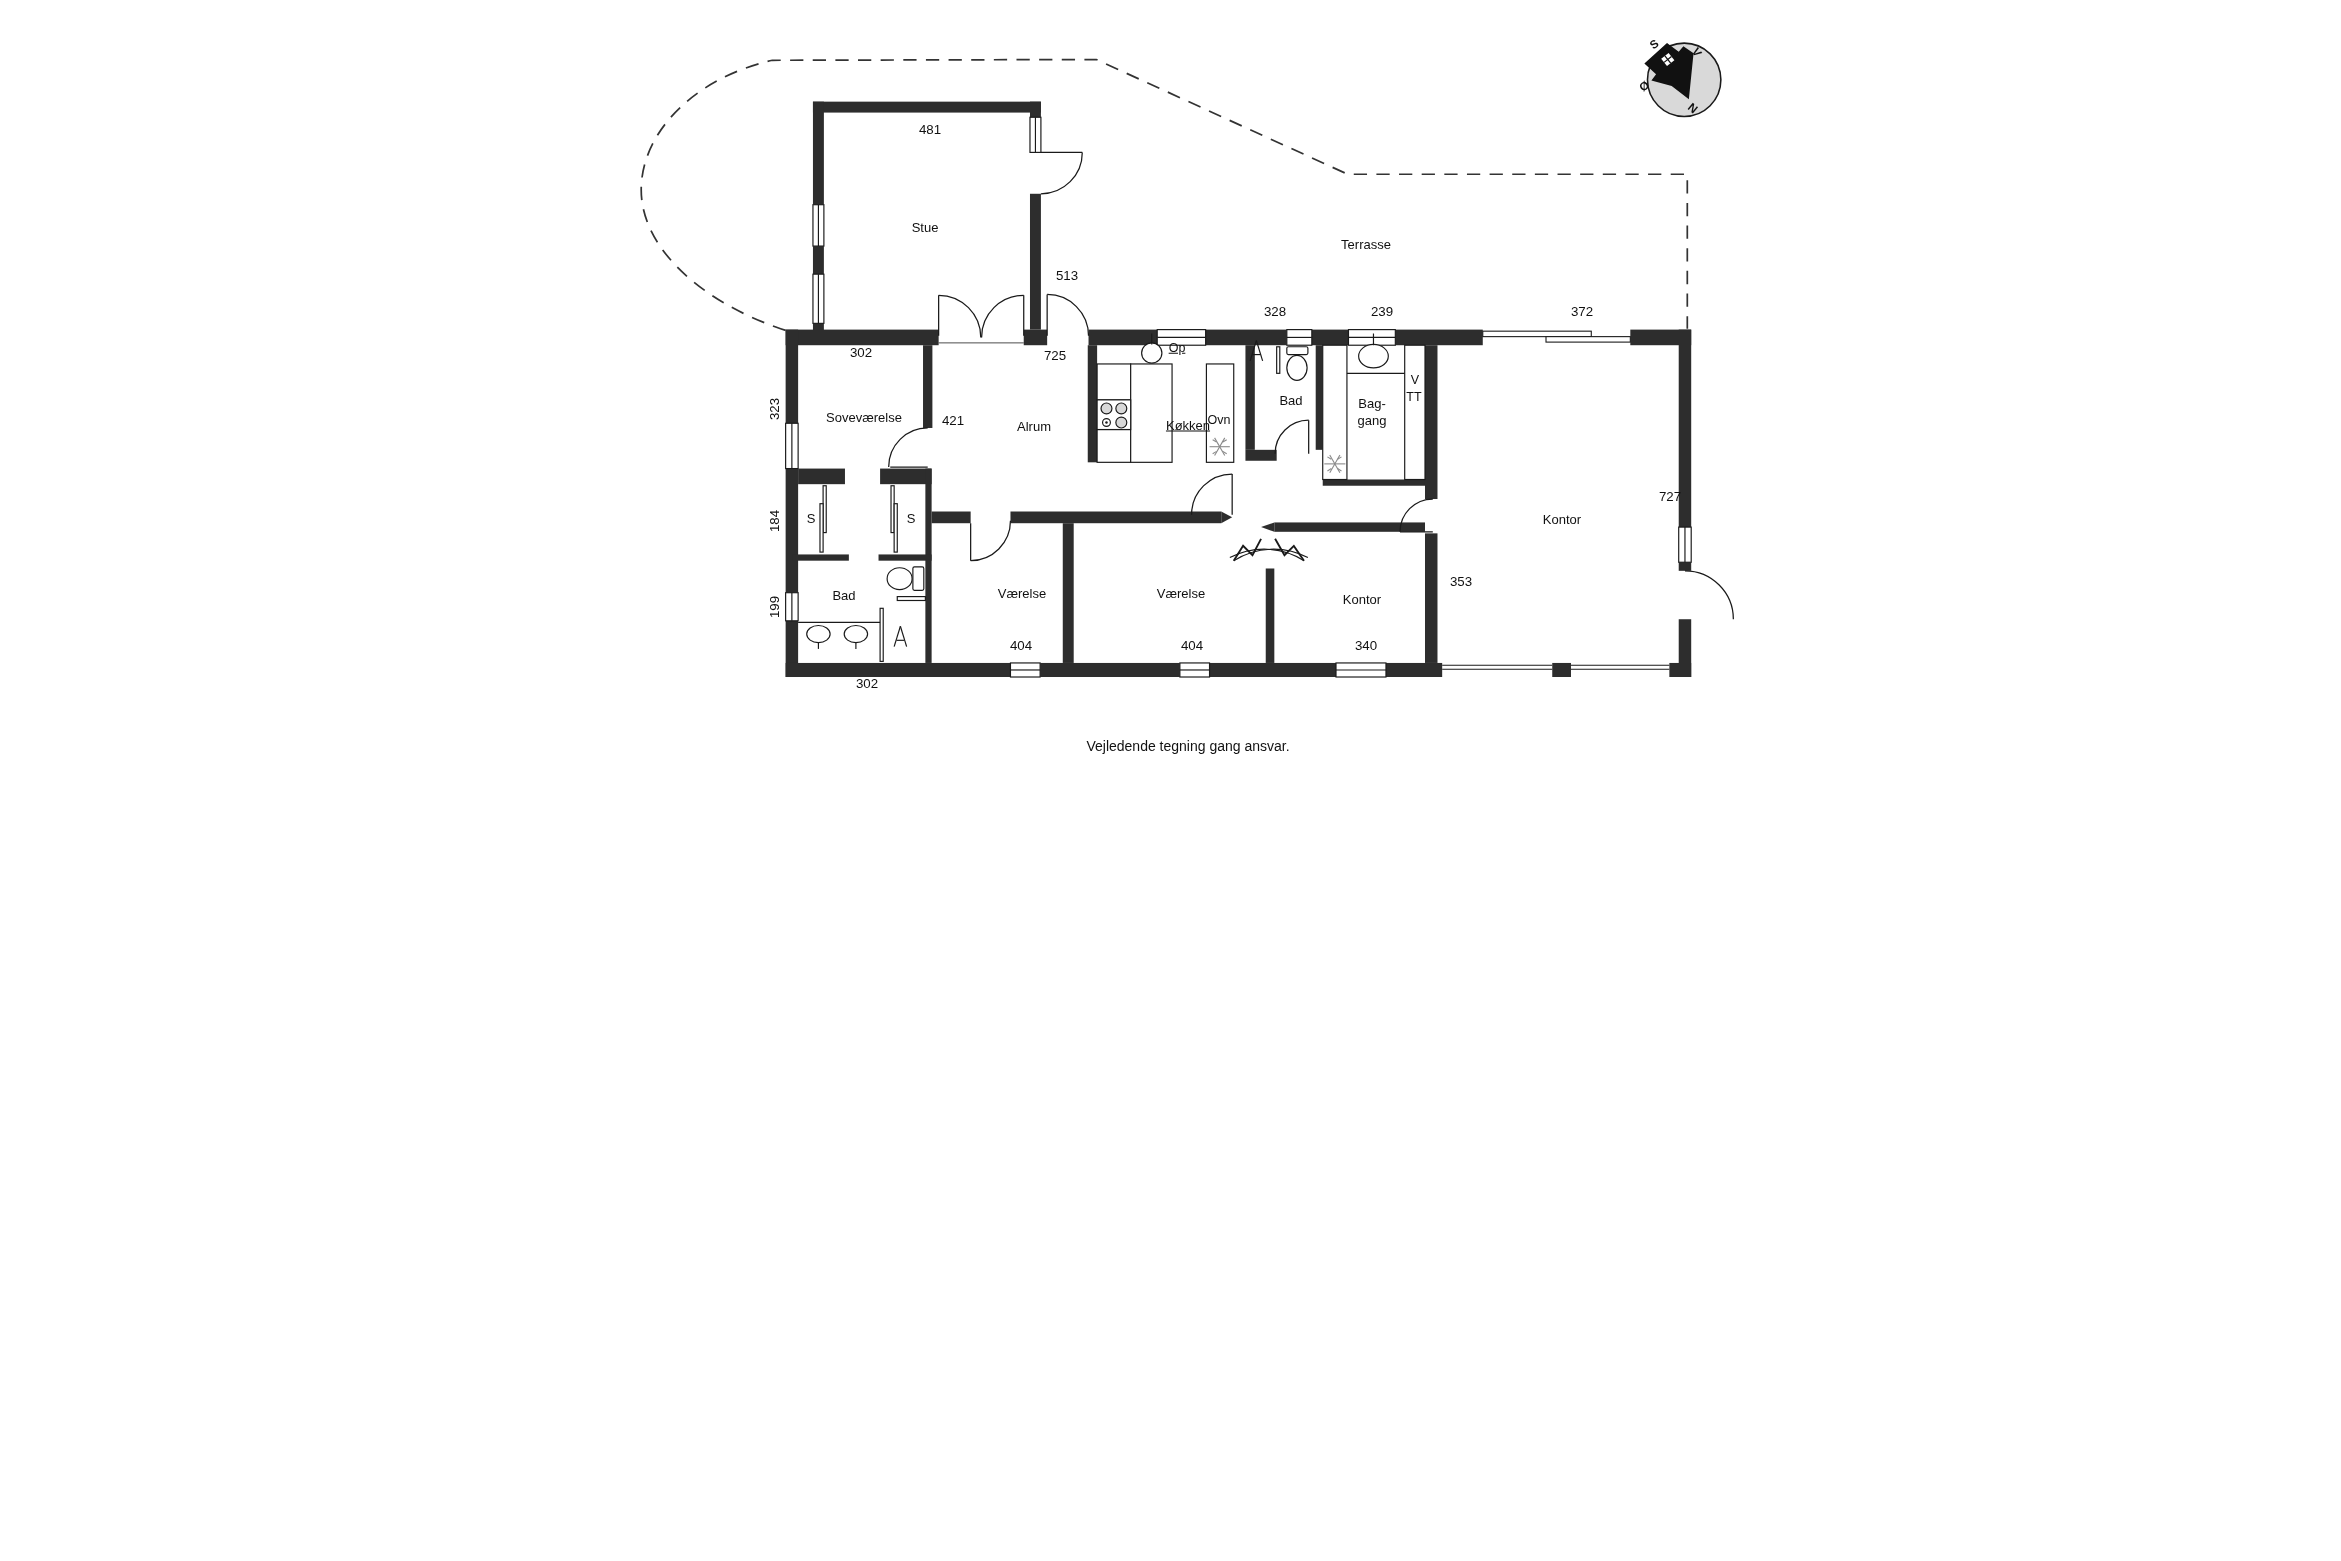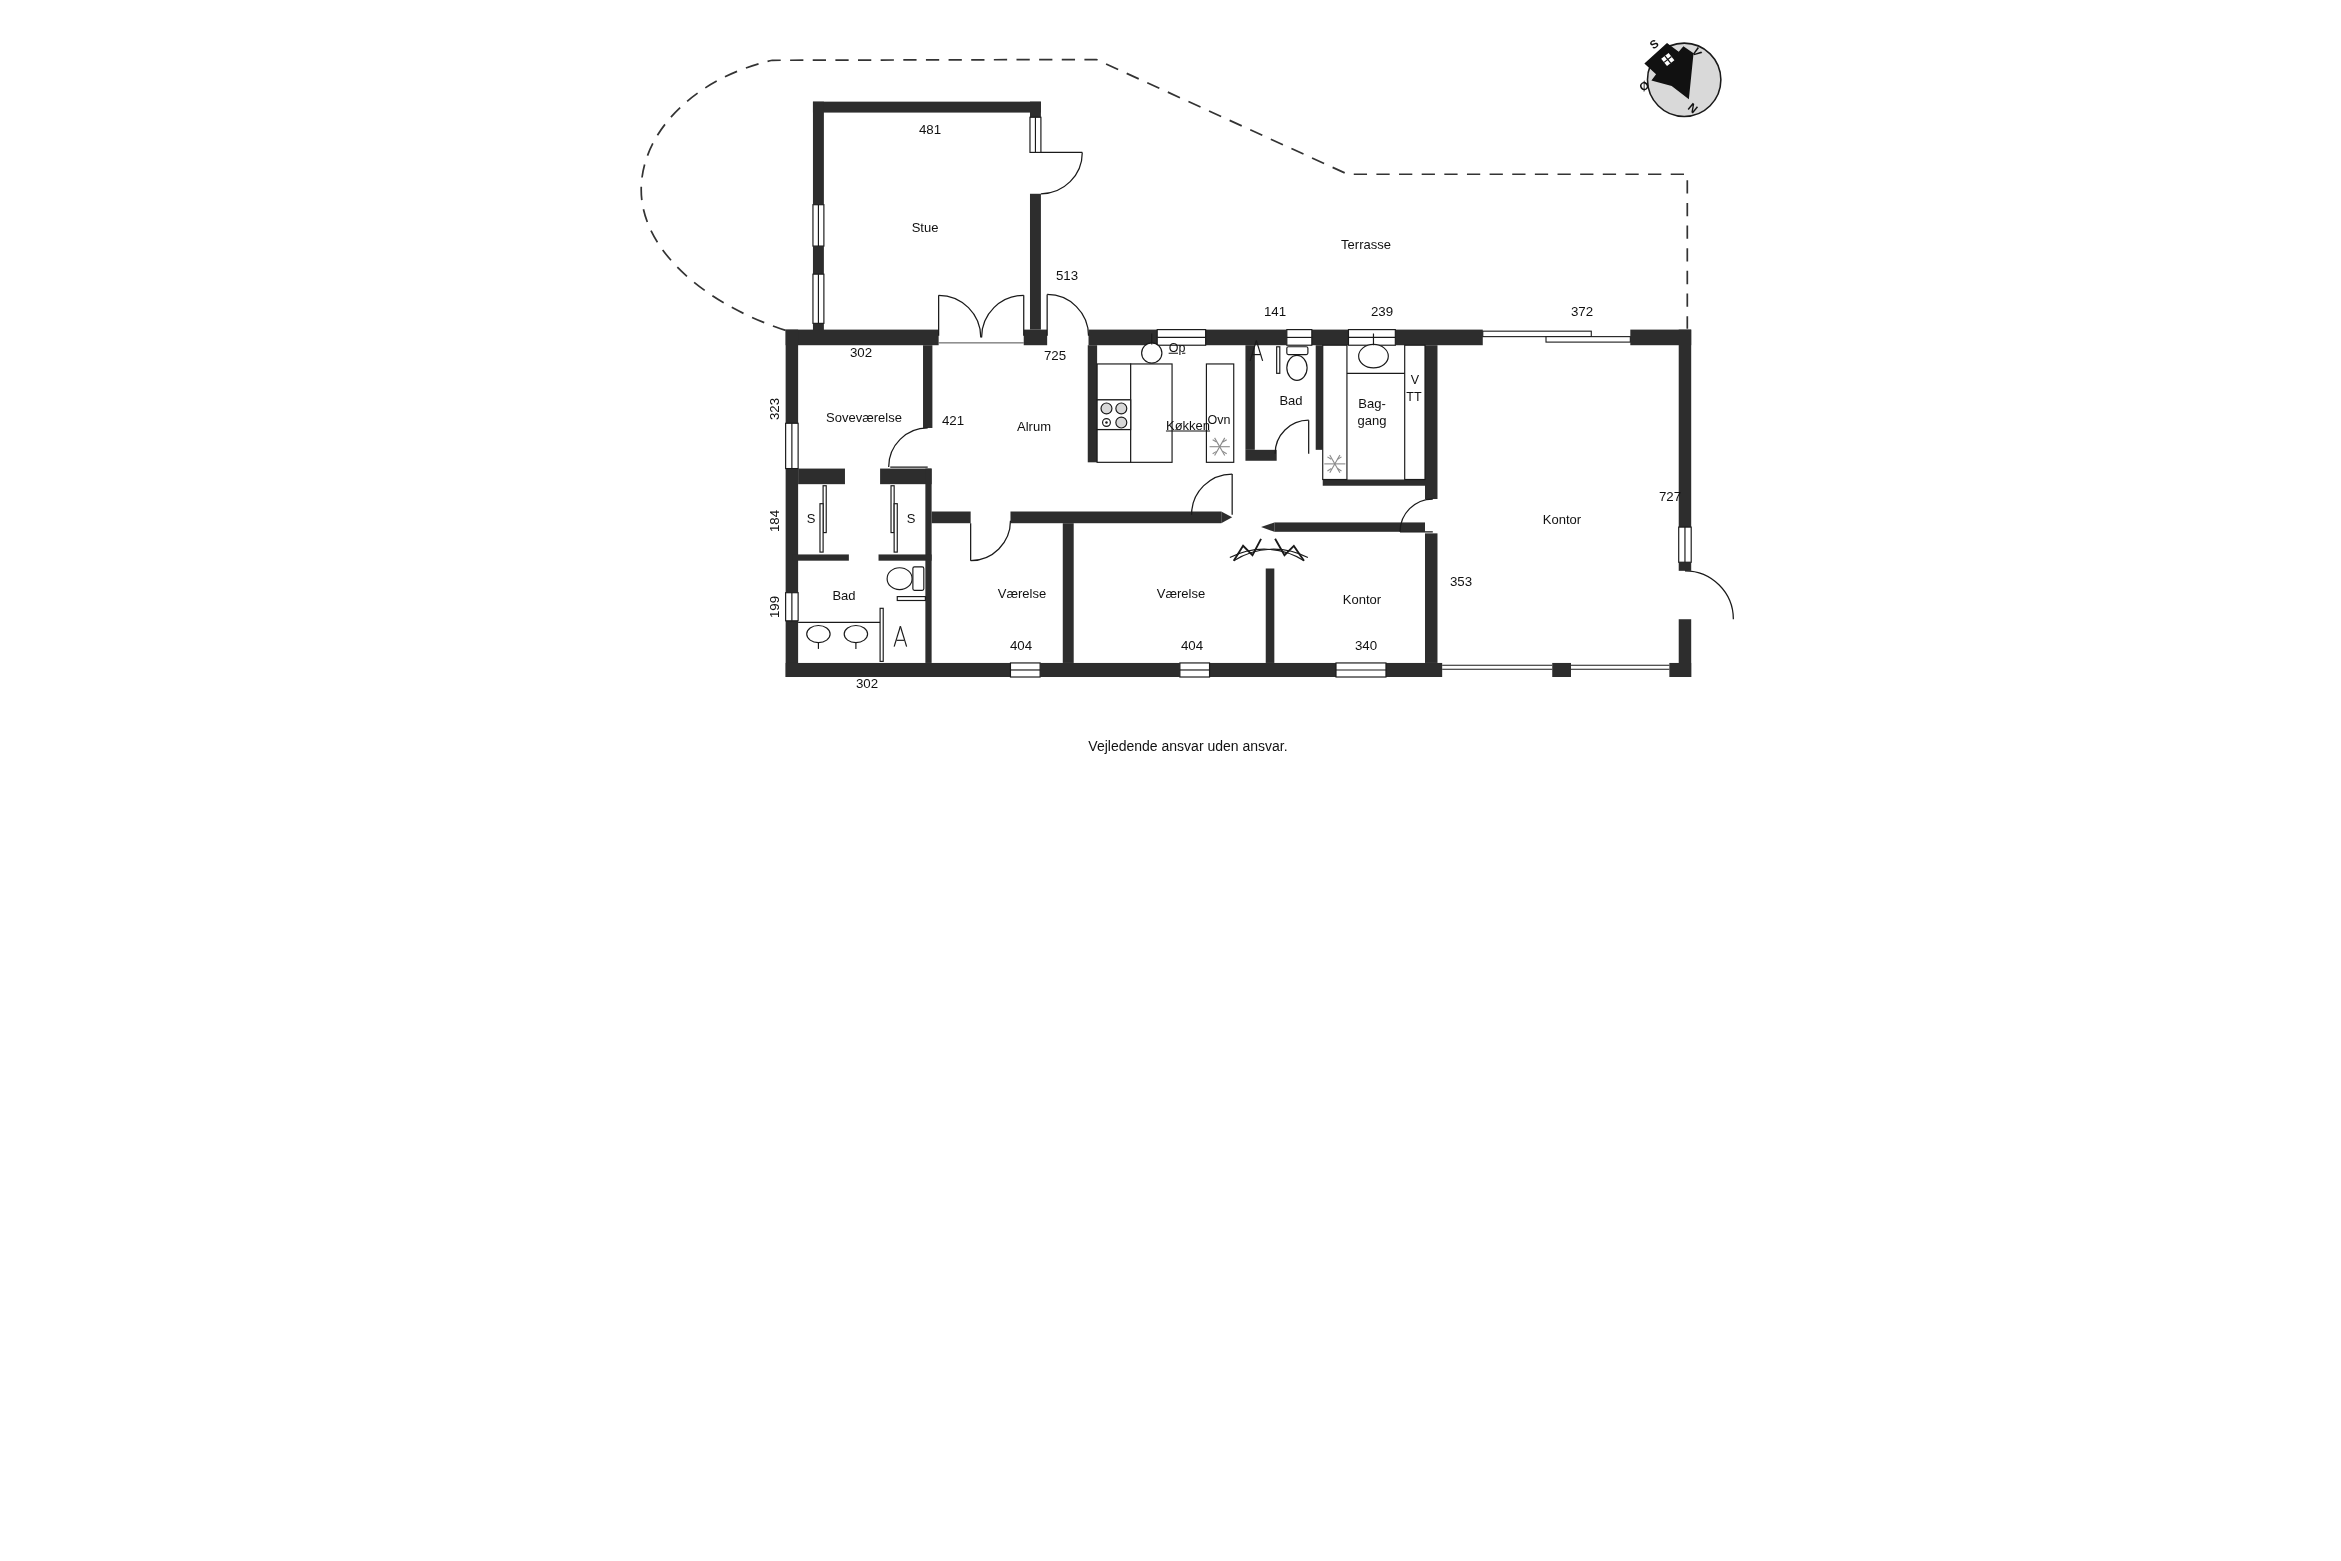--- a/index.html
+++ b/index.html
@@ -328,32 +328,32 @@
       <div class="label room" style="left: 259px; top: 595px; transform: translate(-50%, -50%);">Bad</div>
       <div class="label dim" style="left: 282px; top: 684px; transform: translate(-50%, -50%);">302</div>
       <div class="label room" style="left: 603px; top: 425px; transform: translate(-50%, -50%); text-decoration: underline;">Køkken</div>
       <div class="label small" style="left: 634px; top: 420px; transform: translate(-50%, -50%);">Ovn</div>
       <div class="label small" style="left: 592px; top: 348px; transform: translate(-50%, -50%); text-decoration: underline;">Op</div>
       <div class="label room" style="left: 706px; top: 400px; transform: translate(-50%, -50%);">Bad</div>
       <div class="label room" style="left: 787px; top: 403px; transform: translate(-50%, -50%);">Bag-</div>
       <div class="label room" style="left: 787px; top: 420px; transform: translate(-50%, -50%);">gang</div>
       <div class="label small" style="left: 830px; top: 380px; transform: translate(-50%, -50%);">V</div>
       <div class="label small" style="left: 829px; top: 397px; transform: translate(-50%, -50%);">TT</div>
-      <div class="label dim" style="left: 690px; top: 312px; transform: translate(-50%, -50%);">141</div>
+      <div class="label dim" style="left: 690px; top: 312px; transform: translate(-50%, -50%);">328</div>
       <div class="label dim" style="left: 797px; top: 312px; transform: translate(-50%, -50%);">239</div>
       <div class="label dim" style="left: 997px; top: 312px; transform: translate(-50%, -50%);">372</div>
       <div class="label room" style="left: 977px; top: 519px; transform: translate(-50%, -50%);">Kontor</div>
       <div class="label dim" style="left: 1085px; top: 497px; transform: translate(-50%, -50%);">727</div>
       <div class="label dim" style="left: 876px; top: 582px; transform: translate(-50%, -50%);">353</div>
       <div class="label room" style="left: 437px; top: 593px; transform: translate(-50%, -50%);">Værelse</div>
       <div class="label room" style="left: 596px; top: 593px; transform: translate(-50%, -50%);">Værelse</div>
       <div class="label room" style="left: 777px; top: 599px; transform: translate(-50%, -50%); text-align: center;">Kontor</div>
       <div class="label dim" style="left: 436px; top: 646px; transform: translate(-50%, -50%);">404</div>
       <div class="label dim" style="left: 607px; top: 646px; transform: translate(-50%, -50%);">404</div>
       <div class="label dim" style="left: 781px; top: 646px; transform: translate(-50%, -50%);">340</div>
       <div class="label compass" style="left: 1069px; top: 44px; transform: translate(-50%, -50%) rotate(-35deg);">S</div>
       <div class="label compass" style="left: 1112px; top: 52px; transform: translate(-50%, -50%) rotate(55deg);">V</div>
       <div class="label compass" style="left: 1108px; top: 108px; transform: translate(-50%, -50%) rotate(40deg);">N</div>
       <div class="label compass" style="left: 1059px; top: 86px; transform: translate(-50%, -50%) rotate(-35deg);">Ø</div>
-      <div class="label note" style="left: 603px; top: 746px; transform: translate(-50%, -50%);">Vejledende ansvar uden ansvar.</div>
+      <div class="label note" style="left: 603px; top: 746px; transform: translate(-50%, -50%);">Vejledende tegning gang ansvar.</div>
     </div>
 </div>
 
 
 </body></html>

